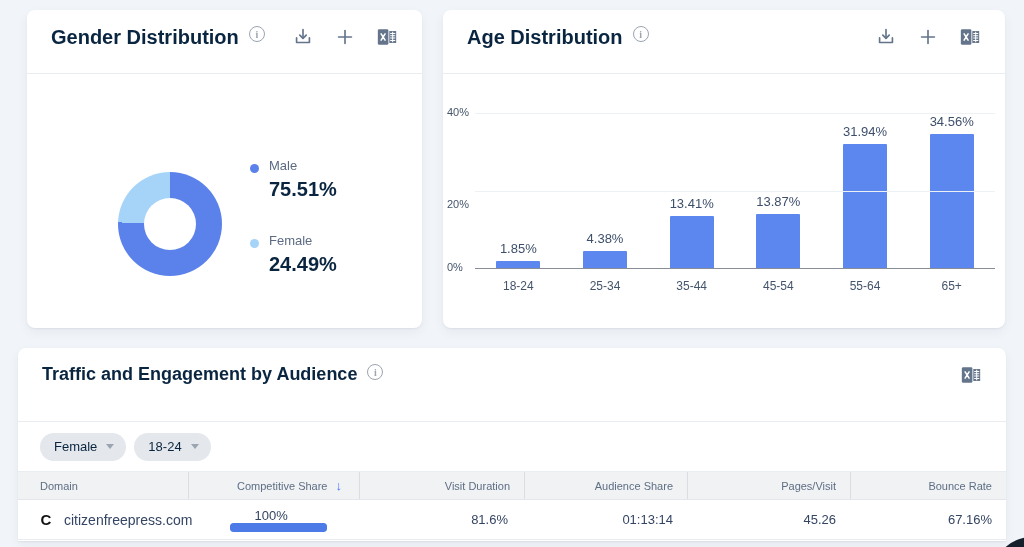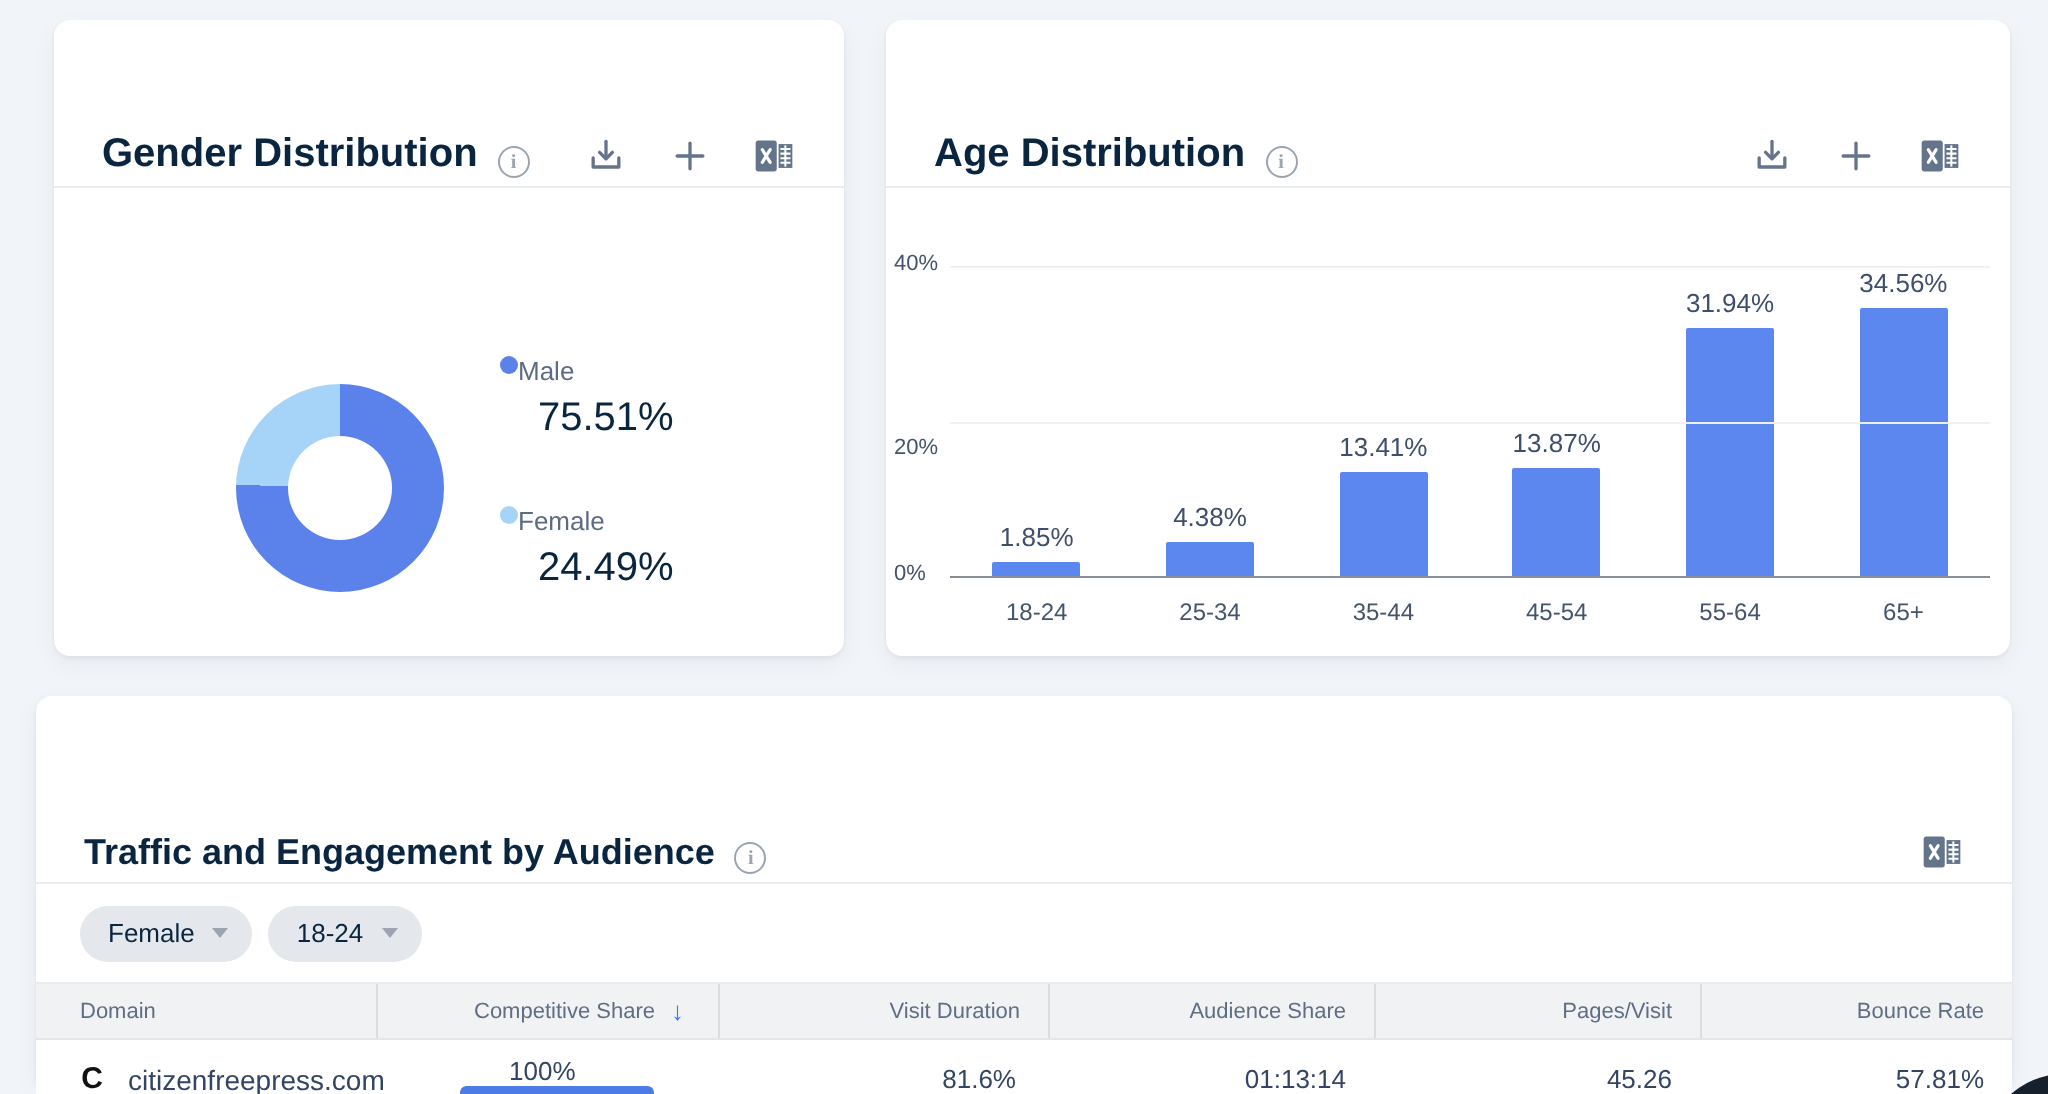--- a/index.html
+++ b/index.html
@@ -15,24 +15,23 @@
     background:#FFFFFF;
     border-radius:8px;
     box-shadow:0 1px 2px rgba(16,24,40,.06), 0 4px 12px rgba(16,24,40,.05);
   }
   .card-gender { left:27px; top:10px; width:395px; height:318px; }
   .card-age    { left:443px; top:10px; width:562px; height:318px; }
   .card-table  { left:18px; top:348px; width:988px; height:193px; border-bottom-left-radius:0; border-bottom-right-radius:0; }
 
   .card-header {
     height:64px;
-    display:flex; align-items:flex-end;
-    padding:4px 24px;
+    display:flex; align-items:flex-start;
+    padding:16px 24px;
     border-bottom:1px solid #E9EDF2;
-    margin-top:20px;
   }
   .card-table .card-header { height:74px; }
   .card-title { font-size:20px; font-weight:700; color:#092540; }
   .card-table .card-title { font-size:18px; }
 
   .info-icon {
     width:16px; height:16px; margin-left:10px; flex:0 0 auto;
     border:1.3px solid #9AA5B1; border-radius:50%;
     color:#9AA5B1; font-size:10px; font-weight:600; font-family:"Liberation Serif",serif;
     display:flex; align-items:center; justify-content:center;
@@ -40,24 +39,24 @@
   .header-actions { margin-left:auto; display:flex; align-items:center; gap:20px; }
   .action-icon { width:22px; height:22px; color:#64748B; display:flex; align-items:center; justify-content:center; cursor:pointer; }
   .action-icon svg { width:22px; height:22px; }
 
   
   .gender-body { position:relative; height:253px; }
   .donut { position:absolute; left:91px; top:98px; width:104px; height:104px; border-radius:50%; }
   .donut::after { content:""; position:absolute; left:26px; top:26px; width:52px; height:52px; background:#fff; border-radius:50%; }
   .legend { position:absolute; left:223px; top:84px; }
   .legend-item + .legend-item { margin-top:32px; }
-  .legend-row { display:flex; align-items:flex-start; }
+  .legend-row { display:flex; align-items:flex-end; gap:10px; }
   .legend-dot { width:9px; height:9px; border-radius:50%; }
   .legend-label { font-size:13px; color:#5C6B84; }
-  .legend-value { font-size:20px; font-weight:400; color:#092540; margin-top:5px; padding-left:19px; }
+  .legend-value { font-size:20px; font-weight:700; color:#092540; margin-top:5px; padding-left:19px; }
 
   
   .age-body { position:relative; height:253px; }
   .y-label { position:absolute; left:4px; width:26px; text-align:left; font-size:11px; color:#44556B; }
   .age-plot { position:absolute; left:32px; right:10px; top:0; height:253px; }
   .gridline { position:absolute; left:0; right:0; height:1px; background:#EEF1F4; }
   .axis-line { position:absolute; left:0; right:0; top:194px; height:1px; background:#878E98; }
   .bars-row { position:absolute; left:0; right:0; top:0; height:194px; display:flex; align-items:flex-end; }
   .bar-slot { flex:1; display:flex; flex-direction:column; align-items:center; justify-content:flex-end; }
   .bar-label { font-size:13px; color:#3E4F6B; margin-bottom:5px; }
@@ -283,17 +282,17 @@
     </div>
     <div class="td c1" style="padding-left:12px;flex-direction:column;">
       <span class="share-text">100%</span>
       <span class="share-track">
         <span class="share-fill" style="display: block; width: 100%; background: rgb(76, 123, 232);"></span>
       </span>
     </div>
     <div class="td c2 right">81.6%</div>
     <div class="td c3 right">01:13:14</div>
     <div class="td c4 right">45.26</div>
-    <div class="td c5 right">57.81%</div>
+    <div class="td c5 right">67.16%</div>
   </div>
 </div>
 
 <div class="floating-button-partial"></div>
 
 </body></html>

